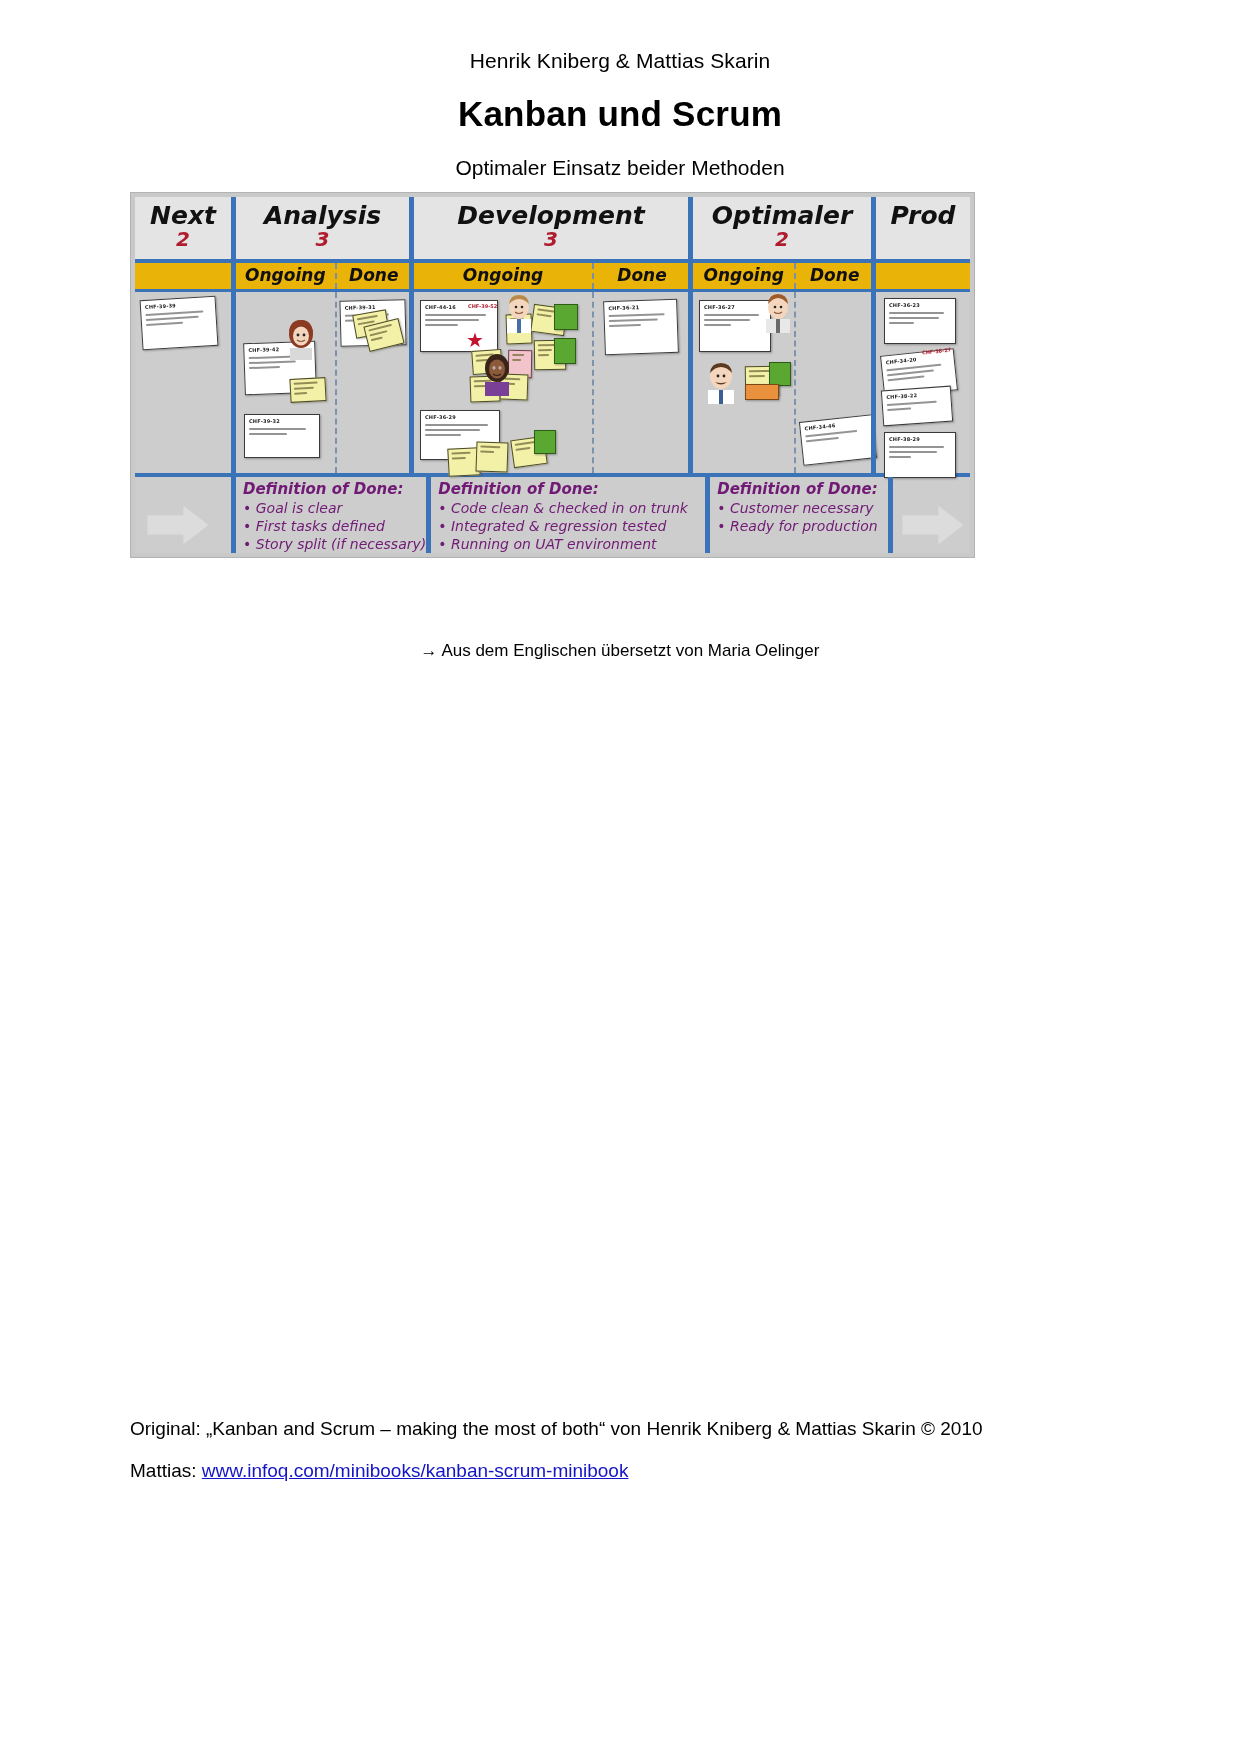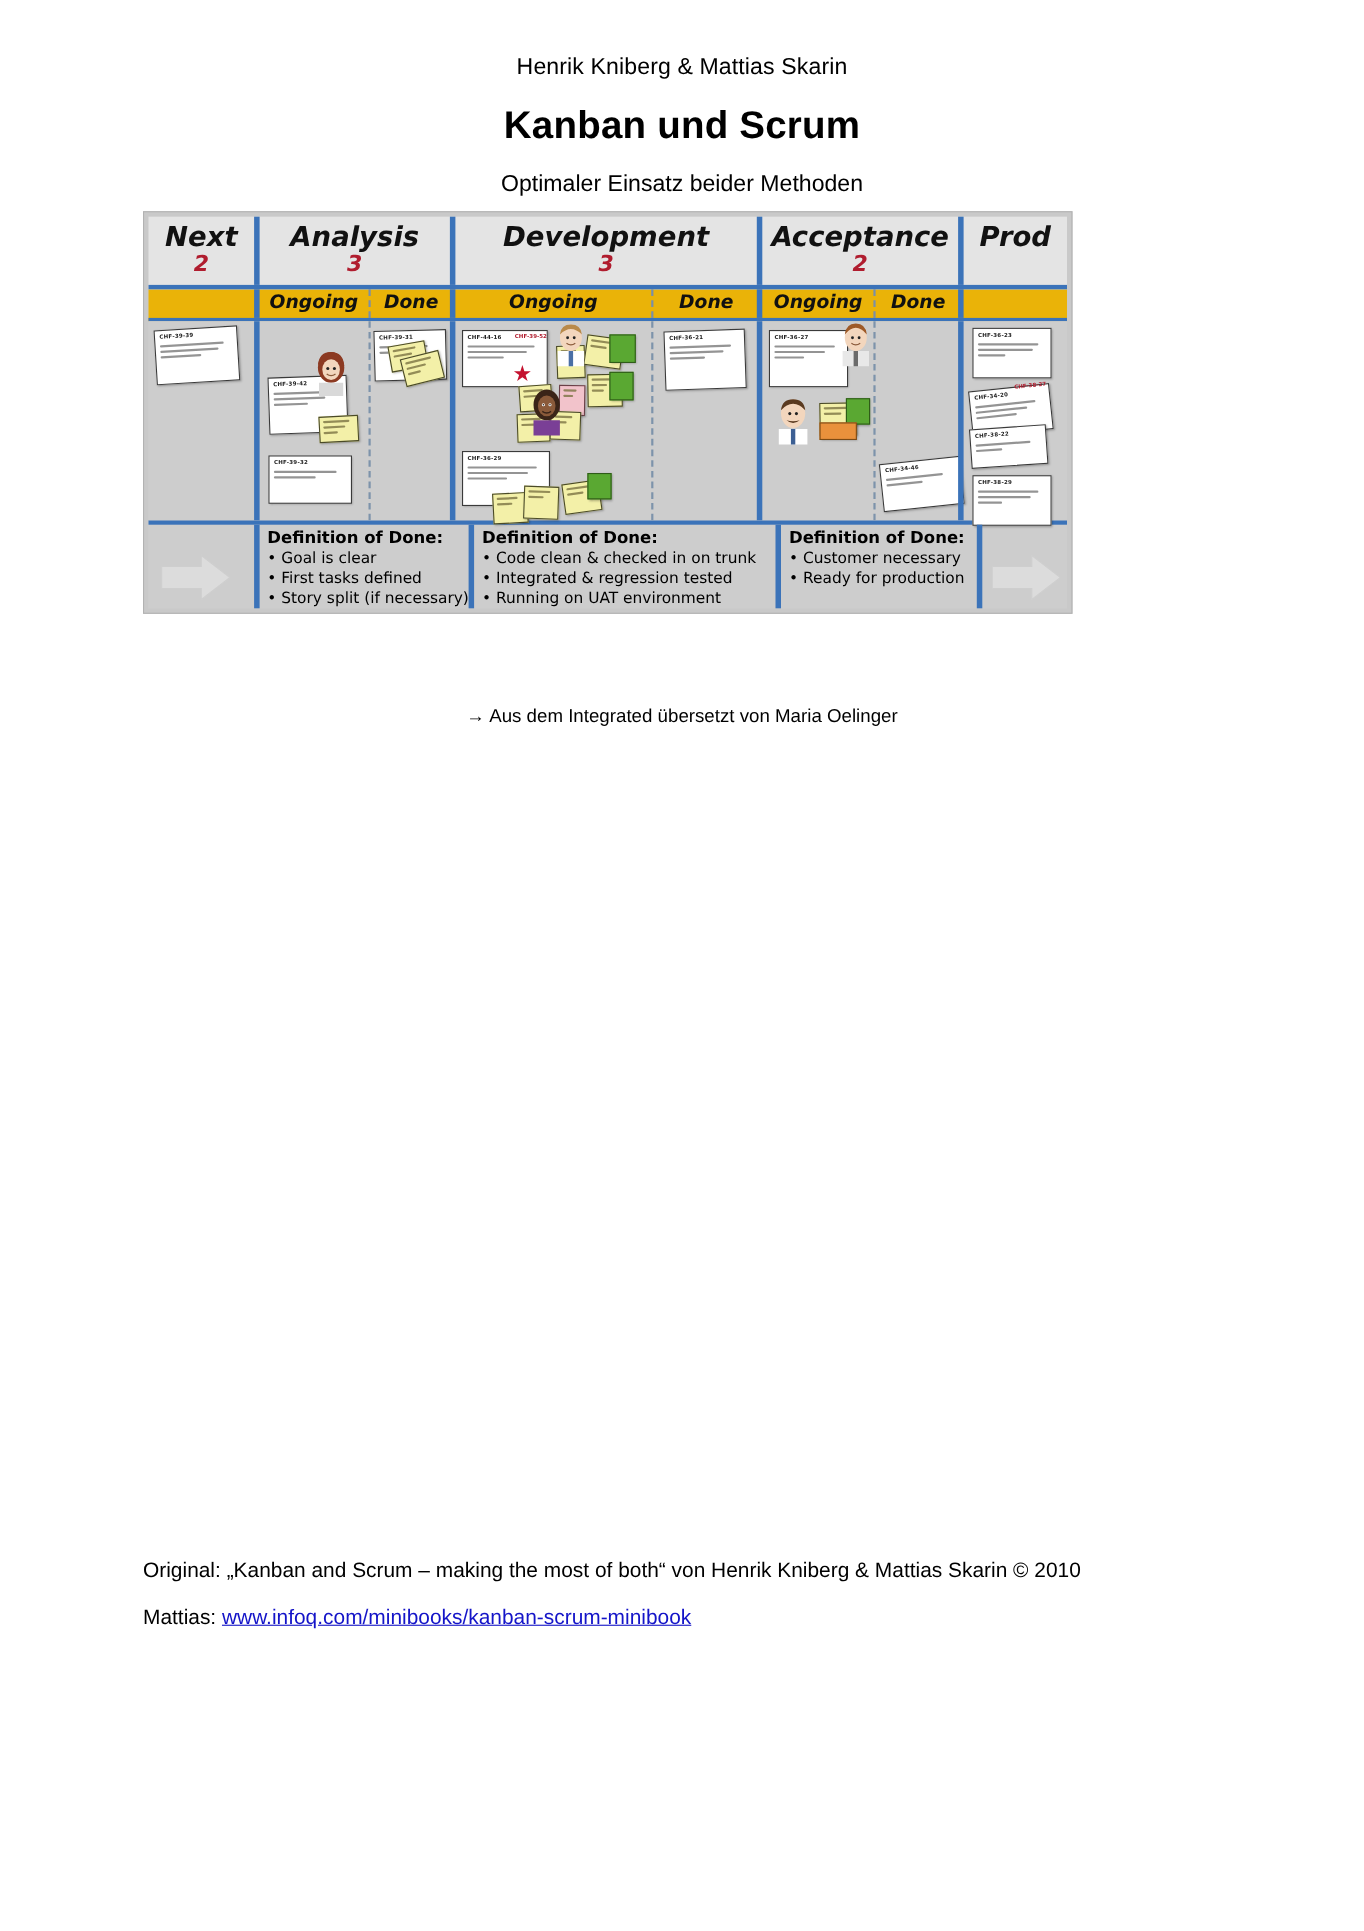--- a/index.html
+++ b/index.html
@@ -163,21 +163,22 @@
     flex: 0 0 auto;
     height: 76px;
     display: flex;
     background: #cdcdcd;
     border-top: 4px solid #3b73b9;
   }
   .board-dod .col + .col { border-left: 5px solid #3b73b9; }
   .dod-box {
     padding: 3px 0 0 7px;
     font-family: "DejaVu Sans", sans-serif;
-    color: #000000;
+    font-style: italic;
+    color: #701a75;
   }
   .dod-title {
     font-size: 15px;
     font-weight: 600;
     line-height: 19px;
     white-space: nowrap;
   }
   .dod-list { list-style: none; margin: 0; padding: 0; }
   .dod-list li {
     font-size: 14px;
@@ -305,21 +306,21 @@
         </div>
         <div class="col col-analysis">
           <div class="col-title">Analysis</div>
           <div class="col-limit">3</div>
         </div>
         <div class="col col-dev">
           <div class="col-title">Development</div>
           <div class="col-limit">3</div>
         </div>
         <div class="col col-accept">
-          <div class="col-title">Acceptance</div>
+          <div class="col-title">Optimaler</div>
           <div class="col-limit">2</div>
         </div>
         <div class="col col-prod">
           <div class="col-title">Prod</div>
           <div class="col-limit"></div>
         </div>
       </div>
 
       <div class="board-sub">
         <div class="col col-next"></div>
@@ -641,21 +642,21 @@
         <div class="col col-prod">
           <svg class="flow-arrow right" viewBox="0 0 62 44">
             <path d="M0 12 h36 V2 l26 20 -26 20 V32 H0Z" fill="#e2e2e2" stroke="#cfcfcf" stroke-width="1"></path>
           </svg>
         </div>
       </div>
 
     </div>
   </div>
 
-  <div class="figure-caption">→ Aus dem Integrated übersetzt von Maria Oelinger</div>
+  <div class="figure-caption">→ Aus dem Englischen übersetzt von Maria Oelinger</div>
 
   <div class="doc-footer">
     <div class="line1">Original: „Kanban and Scrum – making the most of both“ von Henrik Kniberg &amp; Mattias Skarin © 2010</div>
     <div class="line2">
       <span>Mattias: </span><a href="#">www.infoq.com/minibooks/kanban-scrum-minibook</a>
     </div>
   </div>
 
 </div>
 

